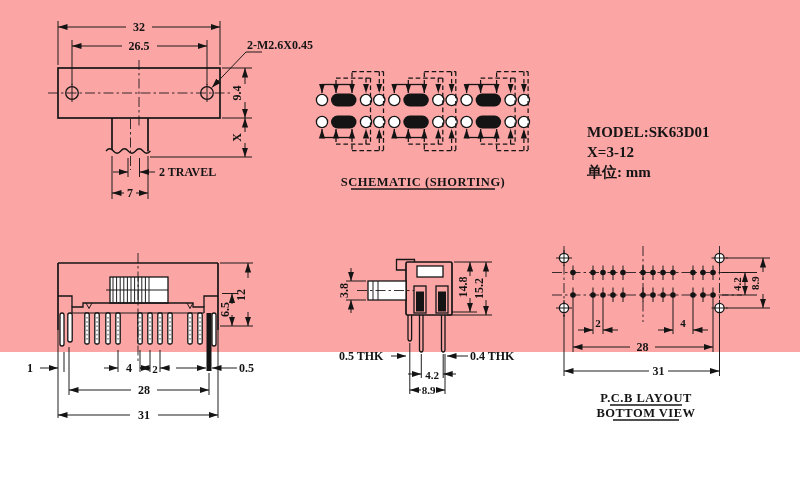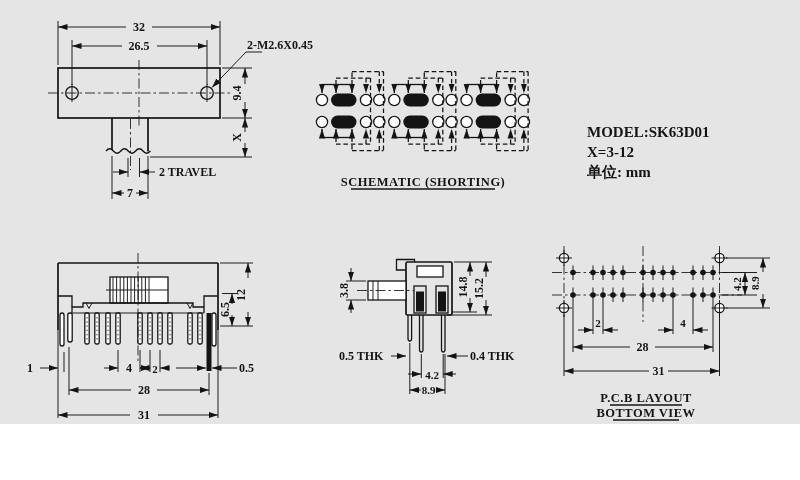--- a/index.html
+++ b/index.html
@@ -1,16 +1,16 @@
 <!DOCTYPE html>
 <html><head>
 <meta charset="utf-8">
 <style>
   html,body{margin:0;padding:0;background:#ffffff;width:800px;height:480px;overflow:hidden}
-  #sheet{position:relative;width:800px;height:424px;background:#e5e5e5}
+  #sheet{position:relative;width:800px;height:352px;background:#fca5a5}
   svg{position:absolute;left:0;top:0}
   .k{stroke:#141414;stroke-width:1.7;fill:none}
   .m{stroke:#141414;stroke-width:1.3;fill:none}
   .mf{stroke:#141414;stroke-width:1.3;fill:#fff}
   .t{stroke:#141414;stroke-width:.95;fill:none}
   .cl{stroke:#141414;stroke-width:.85;fill:none;stroke-dasharray:10 3 2.5 3}
   .dsh{stroke:#141414;stroke-width:1.25;fill:none;stroke-dasharray:4.6 2.8}
   .dot{stroke:#141414;stroke-width:.8;fill:none;stroke-dasharray:1.6 2.6}
   .ink{fill:#141414;stroke:none}
   text{font-family:"Liberation Serif",serif;font-weight:700;fill:#141414;font-size:12px}

